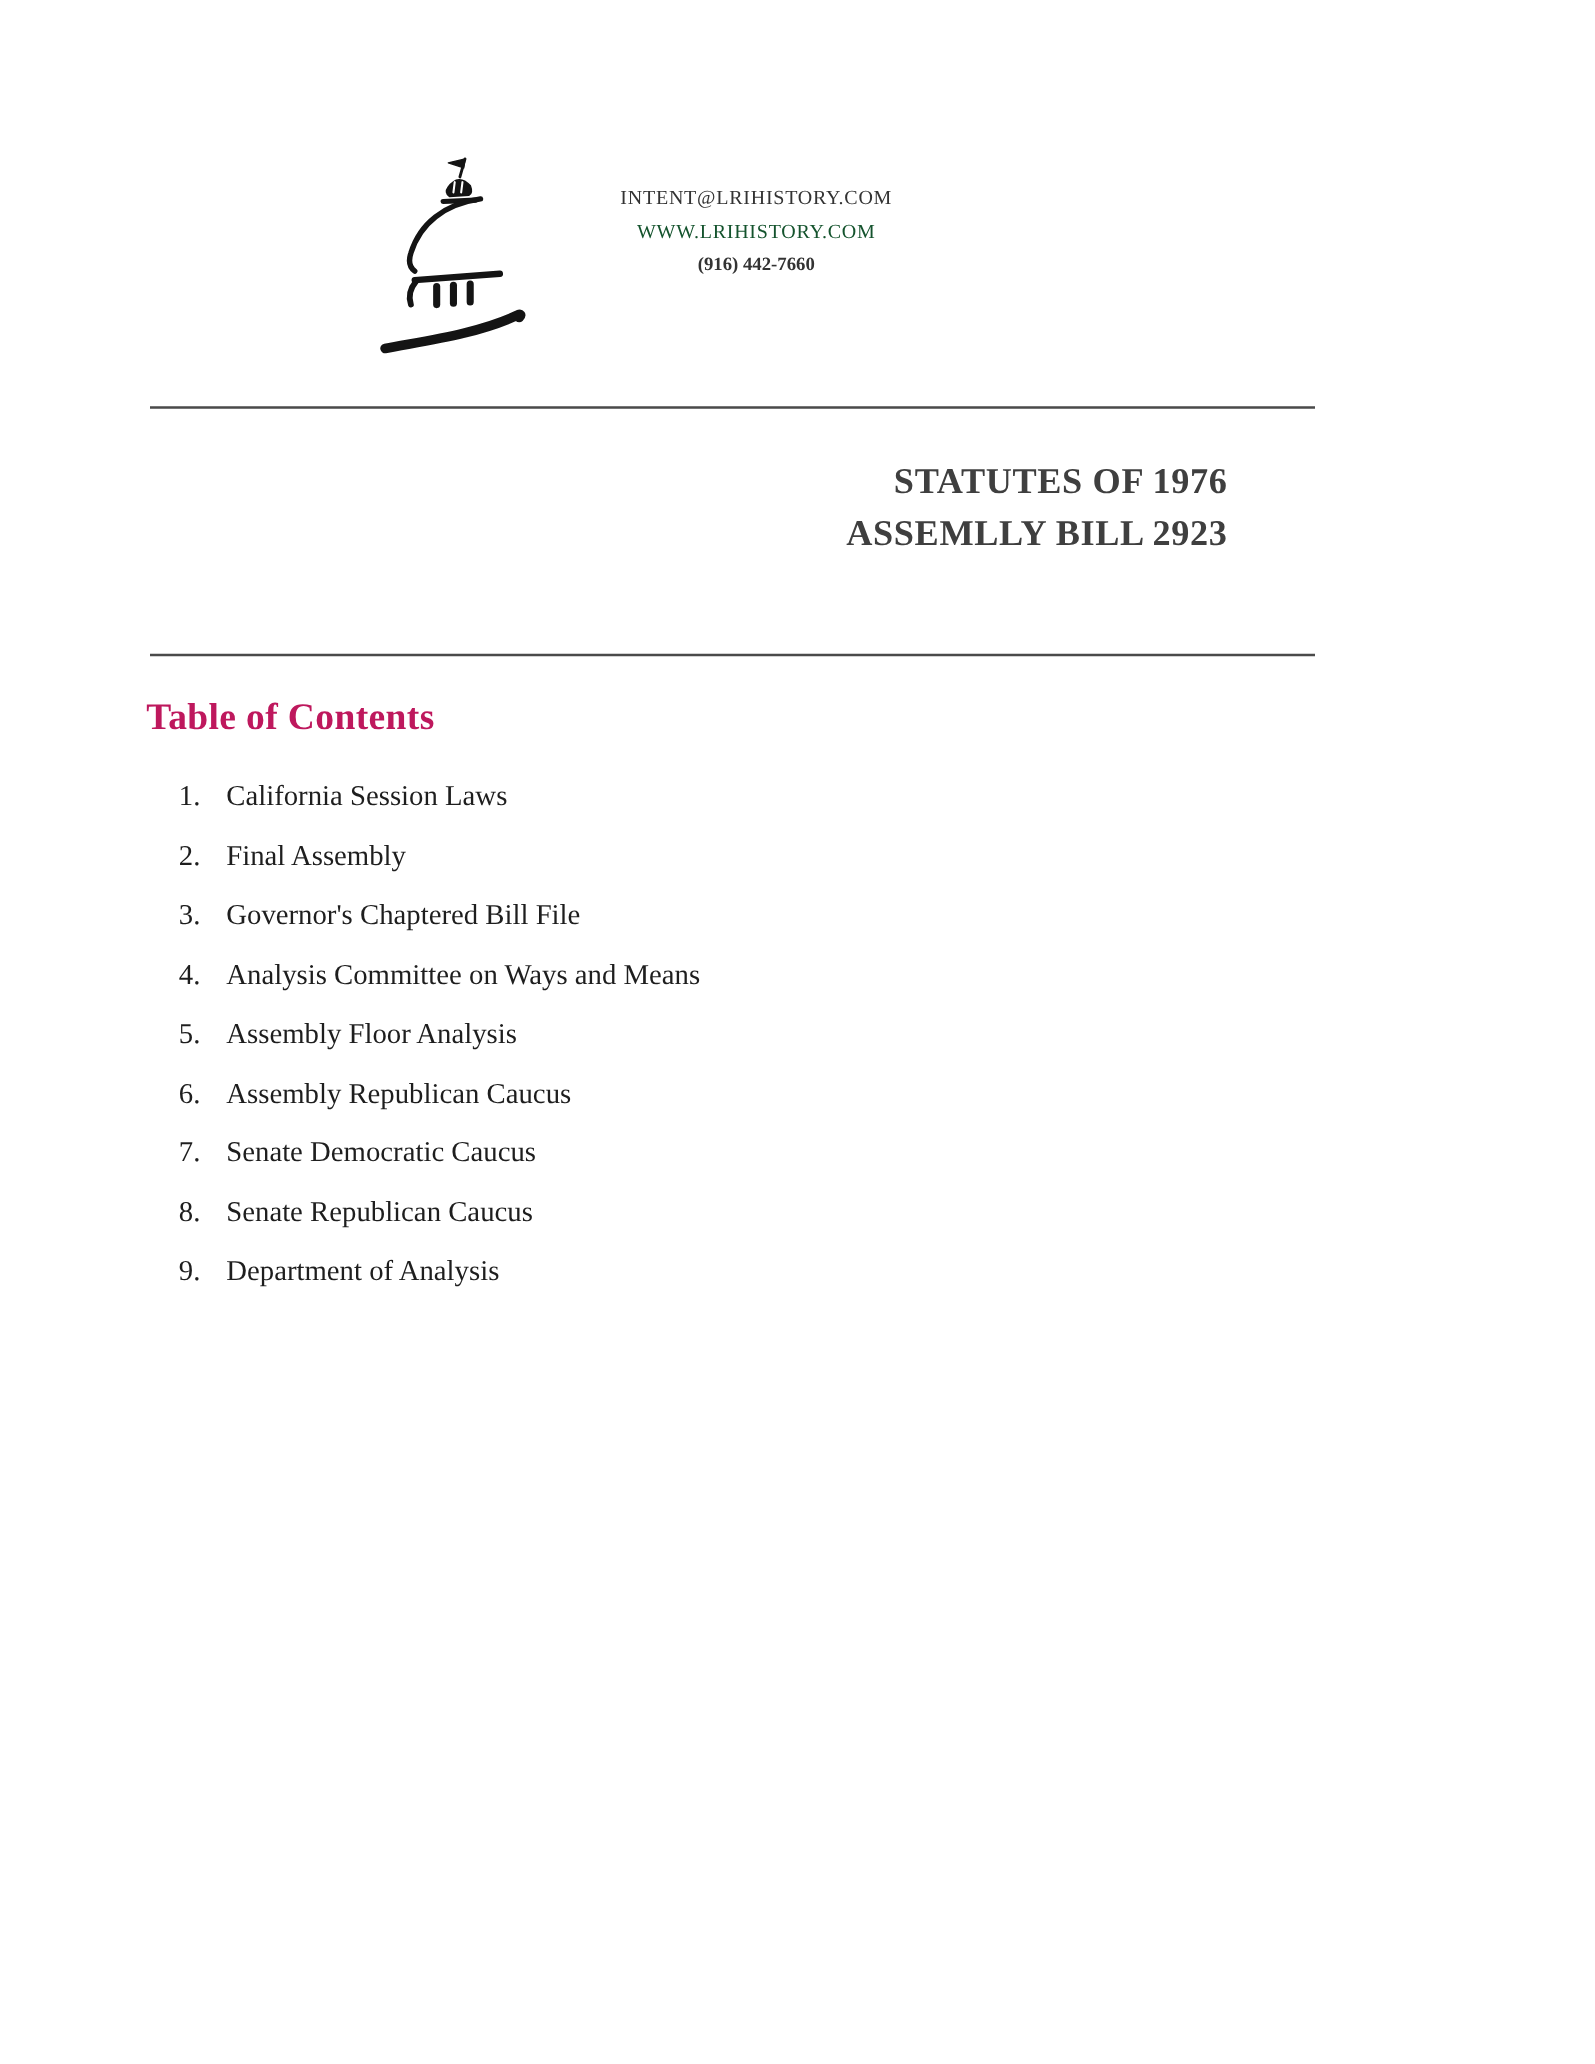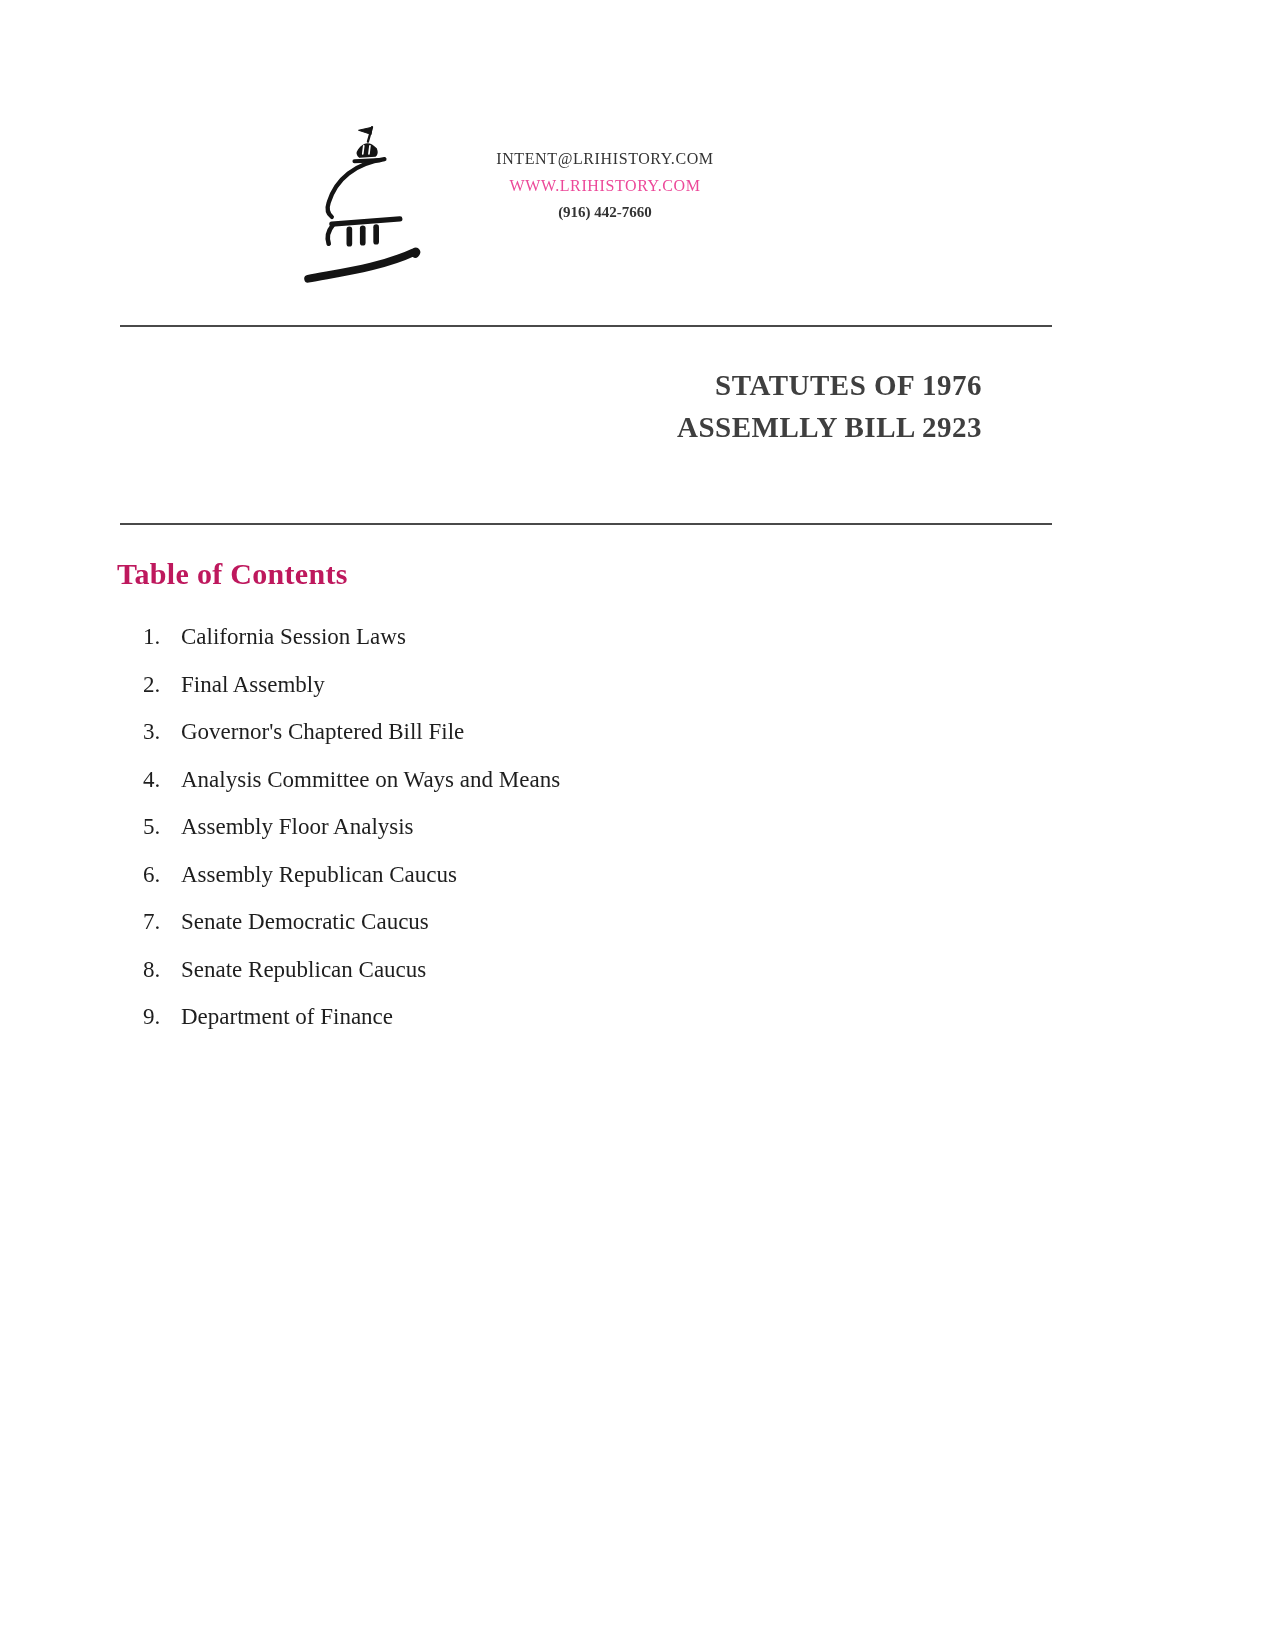--- a/index.html
+++ b/index.html
@@ -31,21 +31,21 @@
     text-align: center;
     color: #2b2b2b;
   }
   .org-name {
     font-size: 31px;
     letter-spacing: 1px;
     color: #2a2a2a;
     white-space: nowrap;
   }
   .org-email { margin-top: 2px; font-size: 16px; letter-spacing: 0.6px; color: #333333; }
-  .org-web   { margin-top: 9px;  font-size: 16px; letter-spacing: 0.6px; color: #ec4899; }
+  .org-web   { margin-top: 9px;  font-size: 16px; letter-spacing: 0.6px; color: #14532d; }
   .org-phone { margin-top: 9px;  font-size: 15px; color: #333333; font-weight: bold; }
 
   
   .rule {
     position: absolute;
     left: 120px;
     width: 932px;
     height: 0;
     border: none;
     border-top: 2px solid #4a4a4a;
@@ -173,17 +173,17 @@
     <li class="toc-item">
       <span class="toc-num">7.</span>
       <span class="toc-label">Senate Democratic Caucus</span>
     </li>
     <li class="toc-item">
       <span class="toc-num">8.</span>
       <span class="toc-label">Senate Republican Caucus</span>
     </li>
     <li class="toc-item">
       <span class="toc-num">9.</span>
-      <span class="toc-label">Department of Finance</span>
+      <span class="toc-label">Department of Analysis</span>
     </li>
   </ul>
 
 </div>
 
 </body></html>

